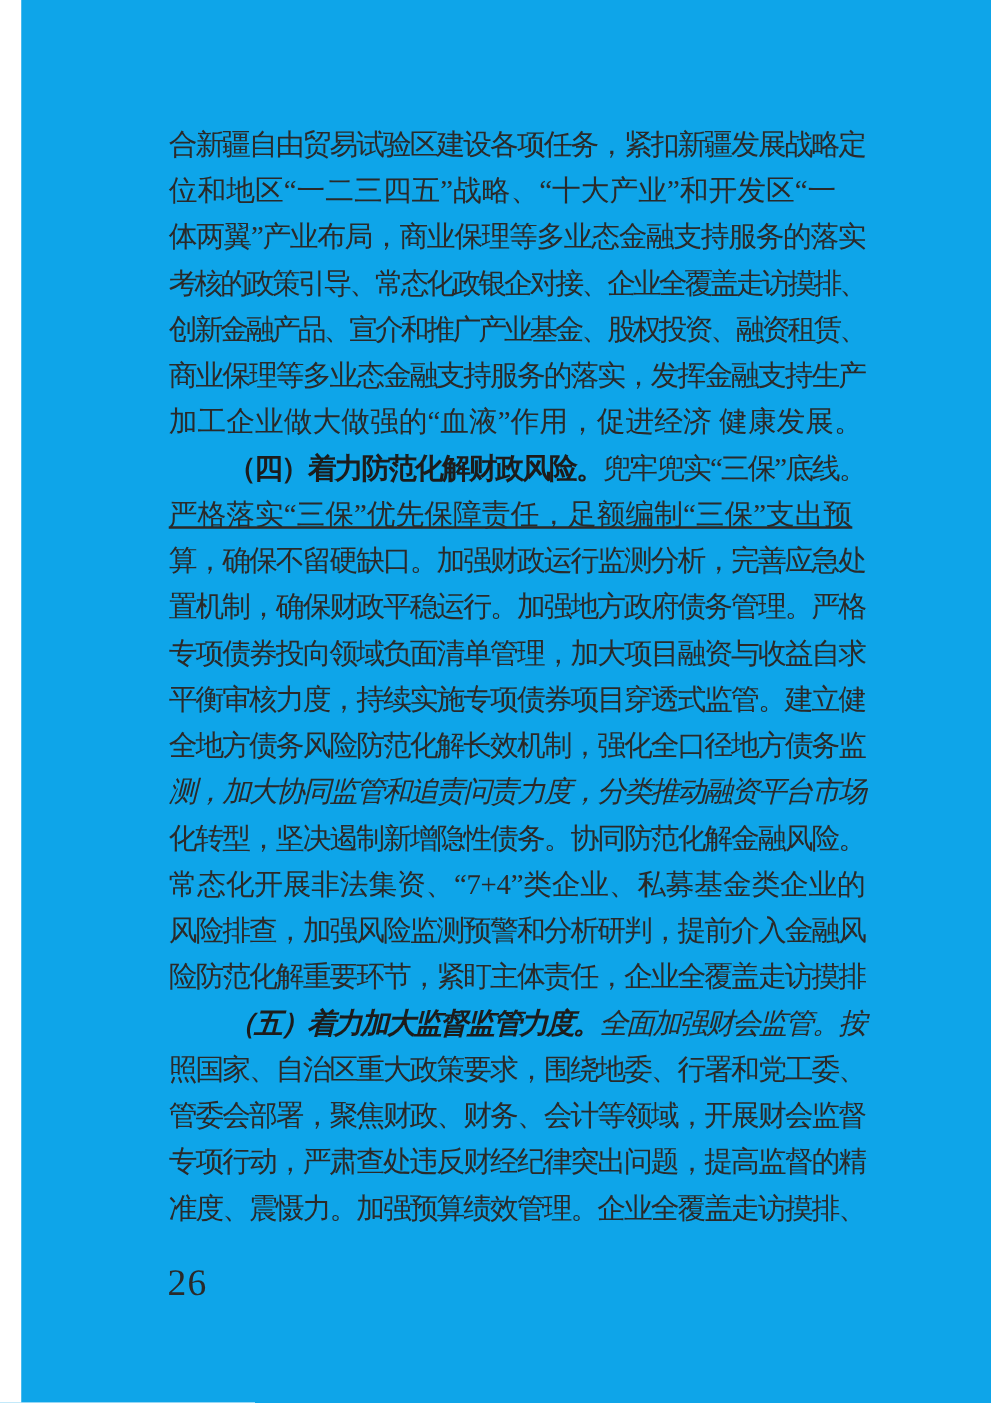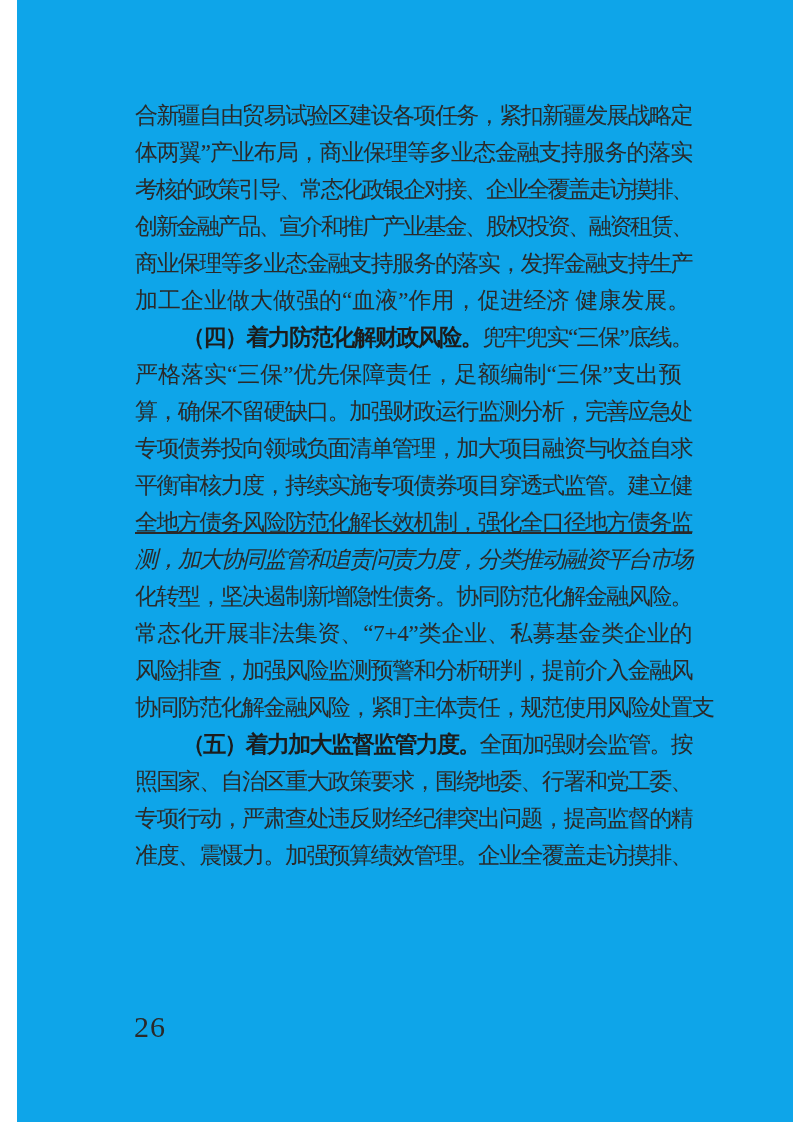--- a/index.html
+++ b/index.html
@@ -57,40 +57,43 @@
     letter-spacing: 1px;
   }
 </style>
 </head>
 <body>
 
 <div class="page">
   <div class="content" id="content">
       <div class="paragraph">
         <div class="line" style="letter-spacing: -1.57692px;">合新疆自由贸易试验区建设各项任务，紧扣新疆发展战略定</div>
+        <div class="line" style="letter-spacing: 0px;">位和地区“一二三四五”战略、“十大产业”和开发区“一</div>
         <div class="line" style="letter-spacing: -1.07692px;">体两翼”产业布局，商业保理等多业态金融支持服务的落实</div>
         <div class="line" style="letter-spacing: -2.37037px;">考核的政策引导、常态化政银企对接、企业全覆盖走访摸排、</div>
         <div class="line" style="letter-spacing: -2.37037px;">创新金融产品、宣介和推广产业基金、股权投资、融资租赁、</div>
         <div class="line" style="letter-spacing: -1.57692px;">商业保理等多业态金融支持服务的落实，发挥金融支持生产</div>
         <div class="line" style="letter-spacing: 0px;">加工企业做大做强的“血液”作用，促进经济 健康发展。</div>
       </div>
       <div class="paragraph">
         <div class="line indent" style="letter-spacing: -1.56px;"><span class="bold">（四）着力防范化解财政风险。</span>兜牢兜实“三保”底线。</div>
-        <div class="line" style="letter-spacing: 0px;">严格落实“三保”优先保障责任，足额编制“三保”支出预</div>
+        <div class="line" style="letter-spacing: 0px; text-decoration: underline;">严格落实“三保”优先保障责任，足额编制“三保”支出预</div>
         <div class="line" style="letter-spacing: -1.57692px;">算，确保不留硬缺口。加强财政运行监测分析，完善应急处</div>
+        <div class="line" style="letter-spacing: -1.57692px;">置机制，确保财政平稳运行。加强地方政府债务管理。严格</div>
         <div class="line" style="letter-spacing: -1.57692px;">专项债券投向领域负面清单管理，加大项目融资与收益自求</div>
         <div class="line" style="letter-spacing: -1.57692px;">平衡审核力度，持续实施专项债券项目穿透式监管。建立健</div>
-        <div class="line" style="letter-spacing: -1.57692px; text-decoration: underline;">全地方债务风险防范化解长效机制，强化全口径地方债务监</div>
+        <div class="line" style="letter-spacing: -1.57692px;">全地方债务风险防范化解长效机制，强化全口径地方债务监</div>
         <div class="line" style="letter-spacing: -1.57692px; font-style: italic;">测，加大协同监管和追责问责力度，分类推动融资平台市场</div>
         <div class="line" style="letter-spacing: -1.57692px;">化转型，坚决遏制新增隐性债务。协同防范化解金融风险。</div>
         <div class="line" style="letter-spacing: -0.185185px;">常态化开展非法集资、“7+4”类企业、私募基金类企业的</div>
         <div class="line" style="letter-spacing: -1.57692px;">风险排查，加强风险监测预警和分析研判，提前介入金融风</div>
-        <div class="line" style="letter-spacing: -1.57692px;">协同防范化解金融风险，紧盯主体责任，规范使用风险处置支</div>
+        <div class="line" style="letter-spacing: -1.57692px;">险防范化解重要环节，紧盯主体责任，企业全覆盖走访摸排</div>
       </div>
       <div class="paragraph">
-        <div class="line indent" style="letter-spacing: -1.75px;"><span class="bold">（五）着力加大监督监管力度。</span>全面加强财会监管。按</div>
+        <div class="line indent" style="letter-spacing: -1.75px; font-style: italic;"><span class="bold">（五）着力加大监督监管力度。</span>全面加强财会监管。按</div>
         <div class="line" style="letter-spacing: -1.57692px;">照国家、自治区重大政策要求，围绕地委、行署和党工委、</div>
+        <div class="line" style="letter-spacing: -1.57692px;">管委会部署，聚焦财政、财务、会计等领域，开展财会监督</div>
         <div class="line" style="letter-spacing: -1.57692px;">专项行动，严肃查处违反财经纪律突出问题，提高监督的精</div>
         <div class="line" style="letter-spacing: -1.57692px;">准度、震慑力。加强预算绩效管理。企业全覆盖走访摸排、</div>
       </div>
     </div>
   <div class="page-number">26</div>
 </div>
 
 </body></html>

